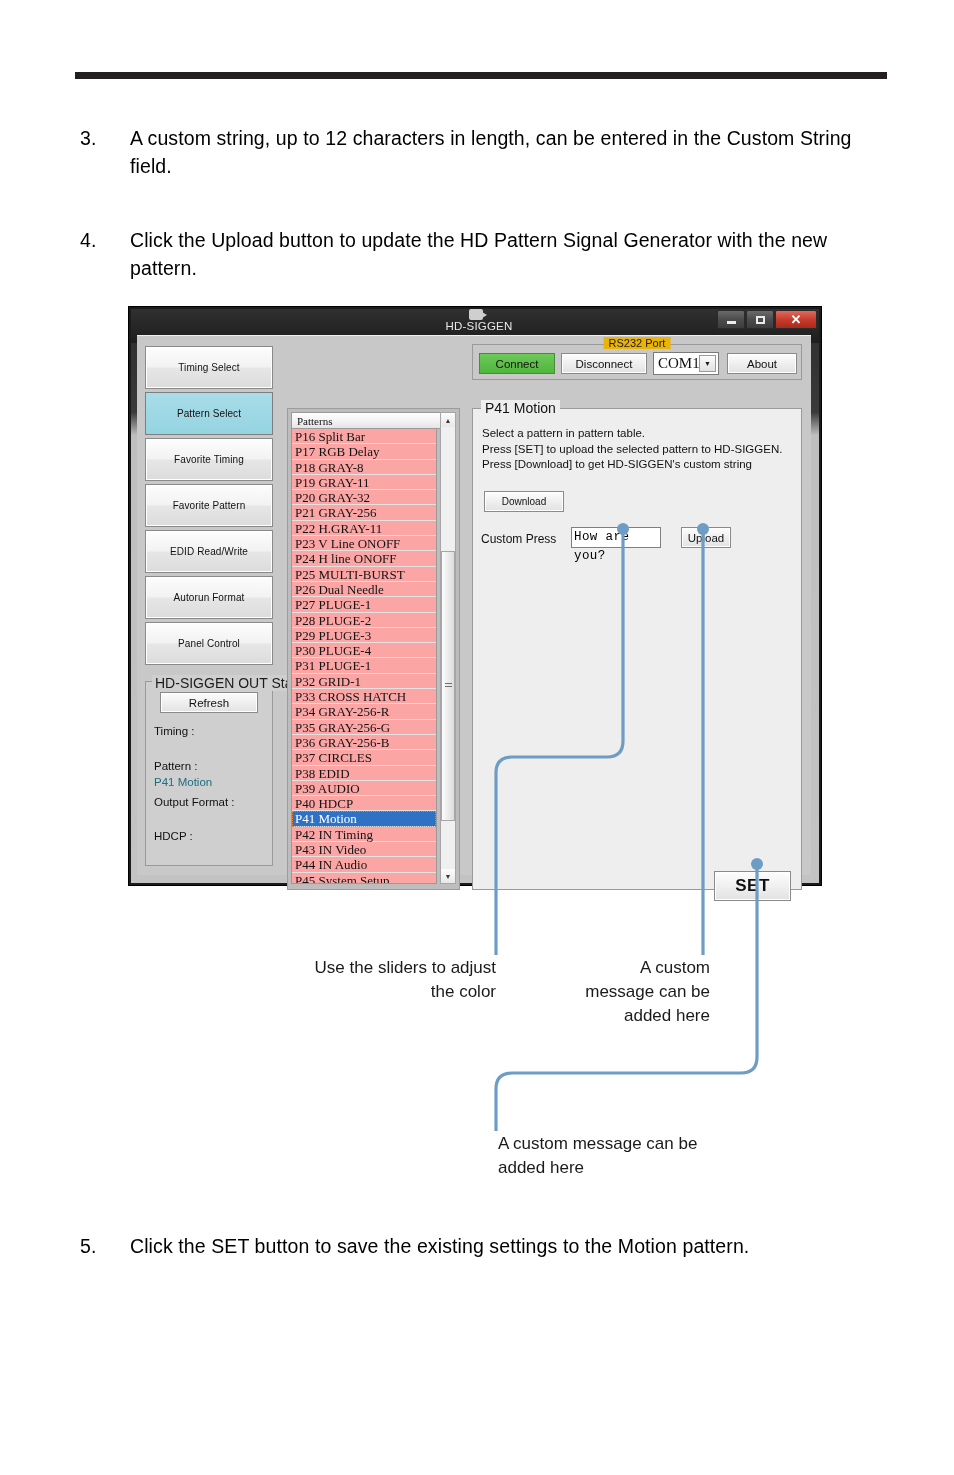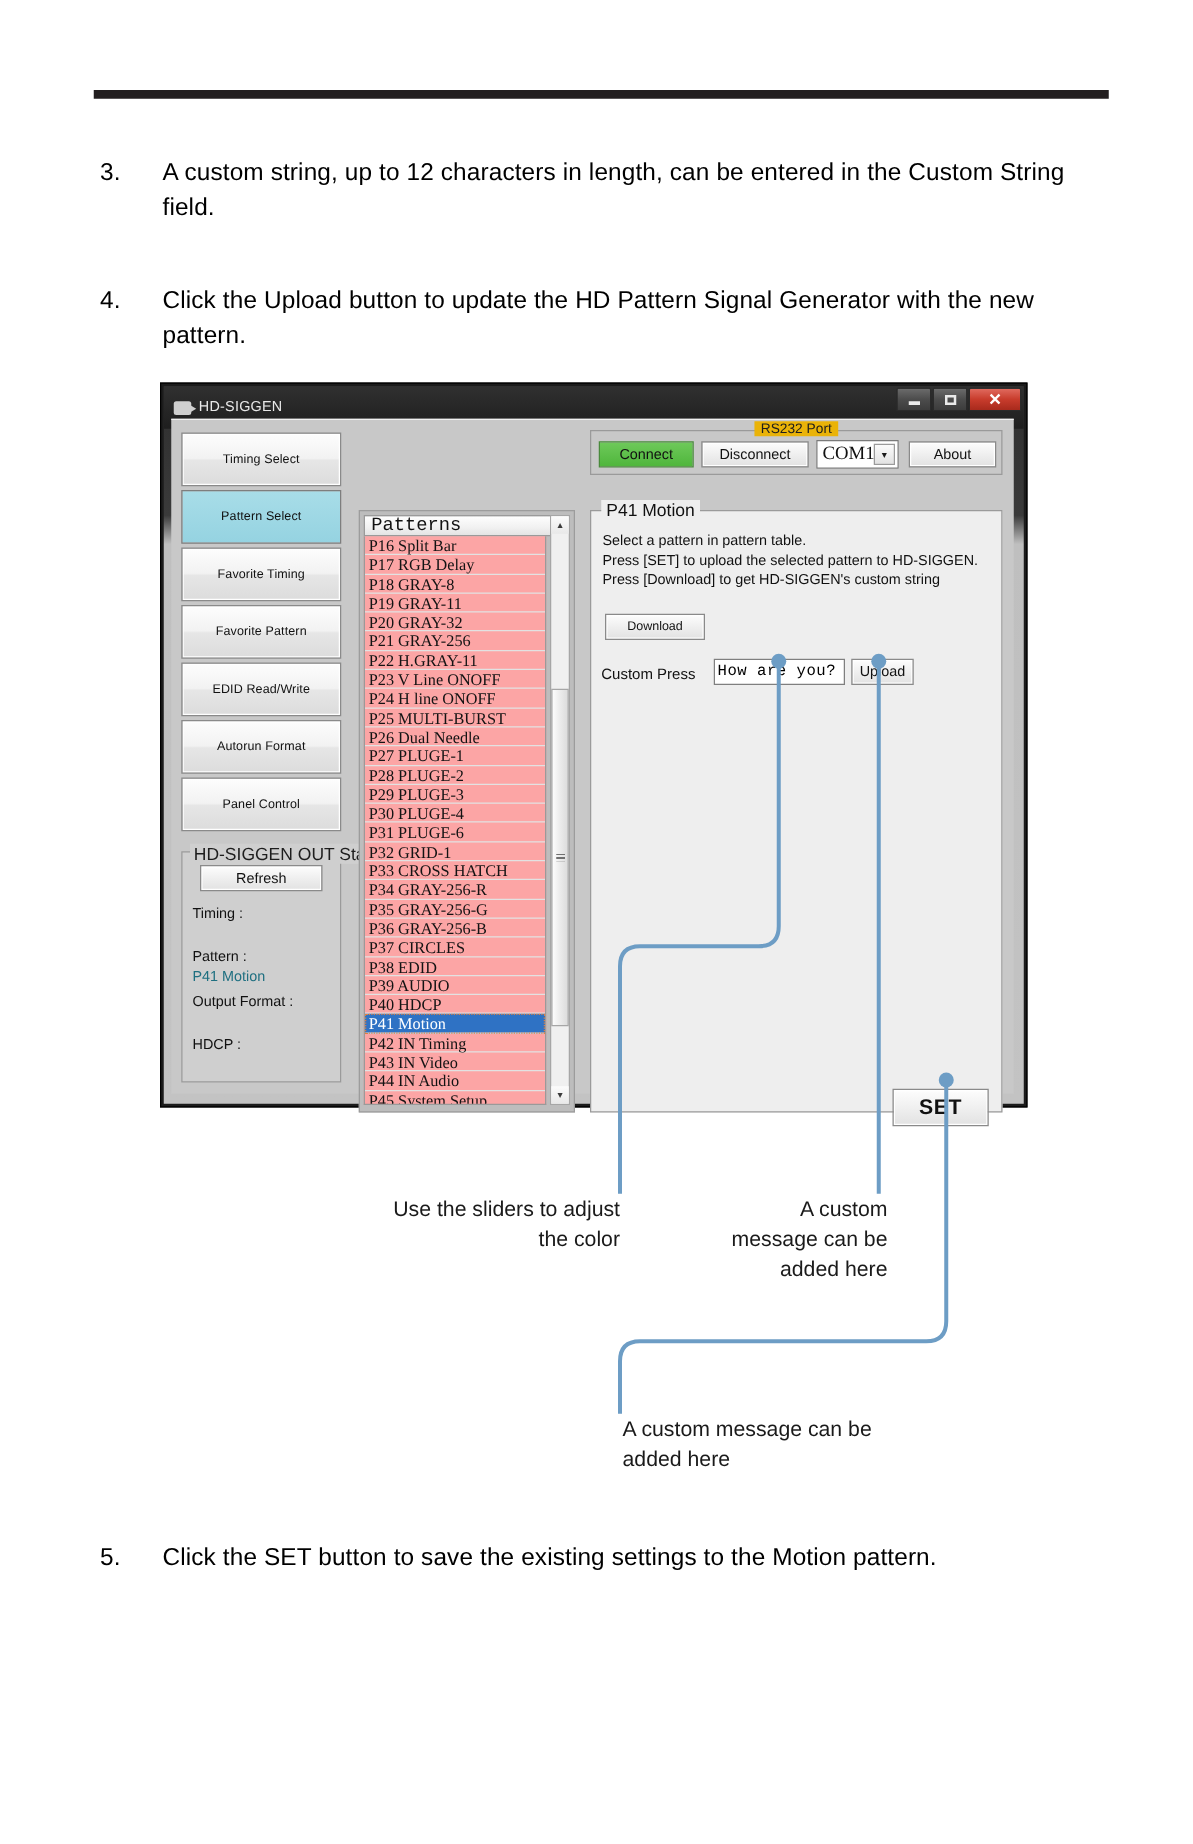--- a/index.html
+++ b/index.html
@@ -64,20 +64,21 @@
     box-sizing: border-box;
   }
 
   .titlebar {
     position: relative;
     height: 34px;
     background: linear-gradient(180deg, #303030 0%, #262626 55%, #1e1e1e 100%);
     display: flex;
     align-items: center;
     padding-left: 8px;
+    flex-direction: column;
   }
   .title-icon {
     width: 14px; height: 11px;
     margin-right: 6px;
     background: #cfcfcf;
     border-radius: 2px;
     position: relative;
   }
   .title-icon:after {
     content: "";
@@ -214,22 +215,22 @@
   }
   .patterns-header {
     position: absolute;
     left: 3px; top: 3px;
     width: 159px; height: 17px;
     background: linear-gradient(180deg, #fefefe 0%, #f1f1f1 60%, #e4e4e4 100%);
     border: 1px solid #9a9a9a;
     box-sizing: border-box;
     display: flex; align-items: center;
     padding-left: 5px;
-    font-family: Liberation Mono, monospace;
-    font-size: 15px;
+    font-family: Liberation Serif, serif;
+    font-size: 11px;
     color: #111;
   }
   .patterns-list {
     position: absolute;
     left: 3px; top: 20px;
     width: 146px; height: 455px;
     background: #fca5a5;
     border: 1px solid #9a9a9a;
     border-top: none;
     box-sizing: border-box;
@@ -383,21 +384,21 @@
     font-size: 10px; color: #111;
   }
   .cstring-label {
     position: absolute;
     left: 8px; top: 123px;
     font-size: 12px; color: #111;
   }
   #input-custom-string {
     position: absolute;
     left: 98px; top: 118px;
-    width: 105px; height: 21px;
+    width: 90px; height: 21px;
     background: #ffffff;
     border: 1px solid #7f7f7f;
     box-sizing: border-box;
     font-family: "Liberation Mono", monospace;
     font-size: 12.5px;
     color: #000;
     padding: 0 2px;
     line-height: 19px;
     letter-spacing: 0.4px;
     outline: none;
@@ -516,21 +517,21 @@
             <div class="pattern-row">P21 GRAY-256</div>
             <div class="pattern-row">P22 H.GRAY-11</div>
             <div class="pattern-row">P23 V Line ONOFF</div>
             <div class="pattern-row">P24 H line ONOFF</div>
             <div class="pattern-row">P25 MULTI-BURST</div>
             <div class="pattern-row">P26 Dual Needle</div>
             <div class="pattern-row">P27 PLUGE-1</div>
             <div class="pattern-row">P28 PLUGE-2</div>
             <div class="pattern-row">P29 PLUGE-3</div>
             <div class="pattern-row">P30 PLUGE-4</div>
-            <div class="pattern-row">P31 PLUGE-6</div>
+            <div class="pattern-row">P31 PLUGE-1</div>
             <div class="pattern-row">P32 GRID-1</div>
             <div class="pattern-row">P33 CROSS HATCH</div>
             <div class="pattern-row">P34 GRAY-256-R</div>
             <div class="pattern-row">P35 GRAY-256-G</div>
             <div class="pattern-row">P36 GRAY-256-B</div>
             <div class="pattern-row">P37 CIRCLES</div>
             <div class="pattern-row">P38 EDID</div>
             <div class="pattern-row">P39 AUDIO</div>
             <div class="pattern-row">P40 HDCP</div>
             <div class="pattern-row selected">P41 Motion</div>

